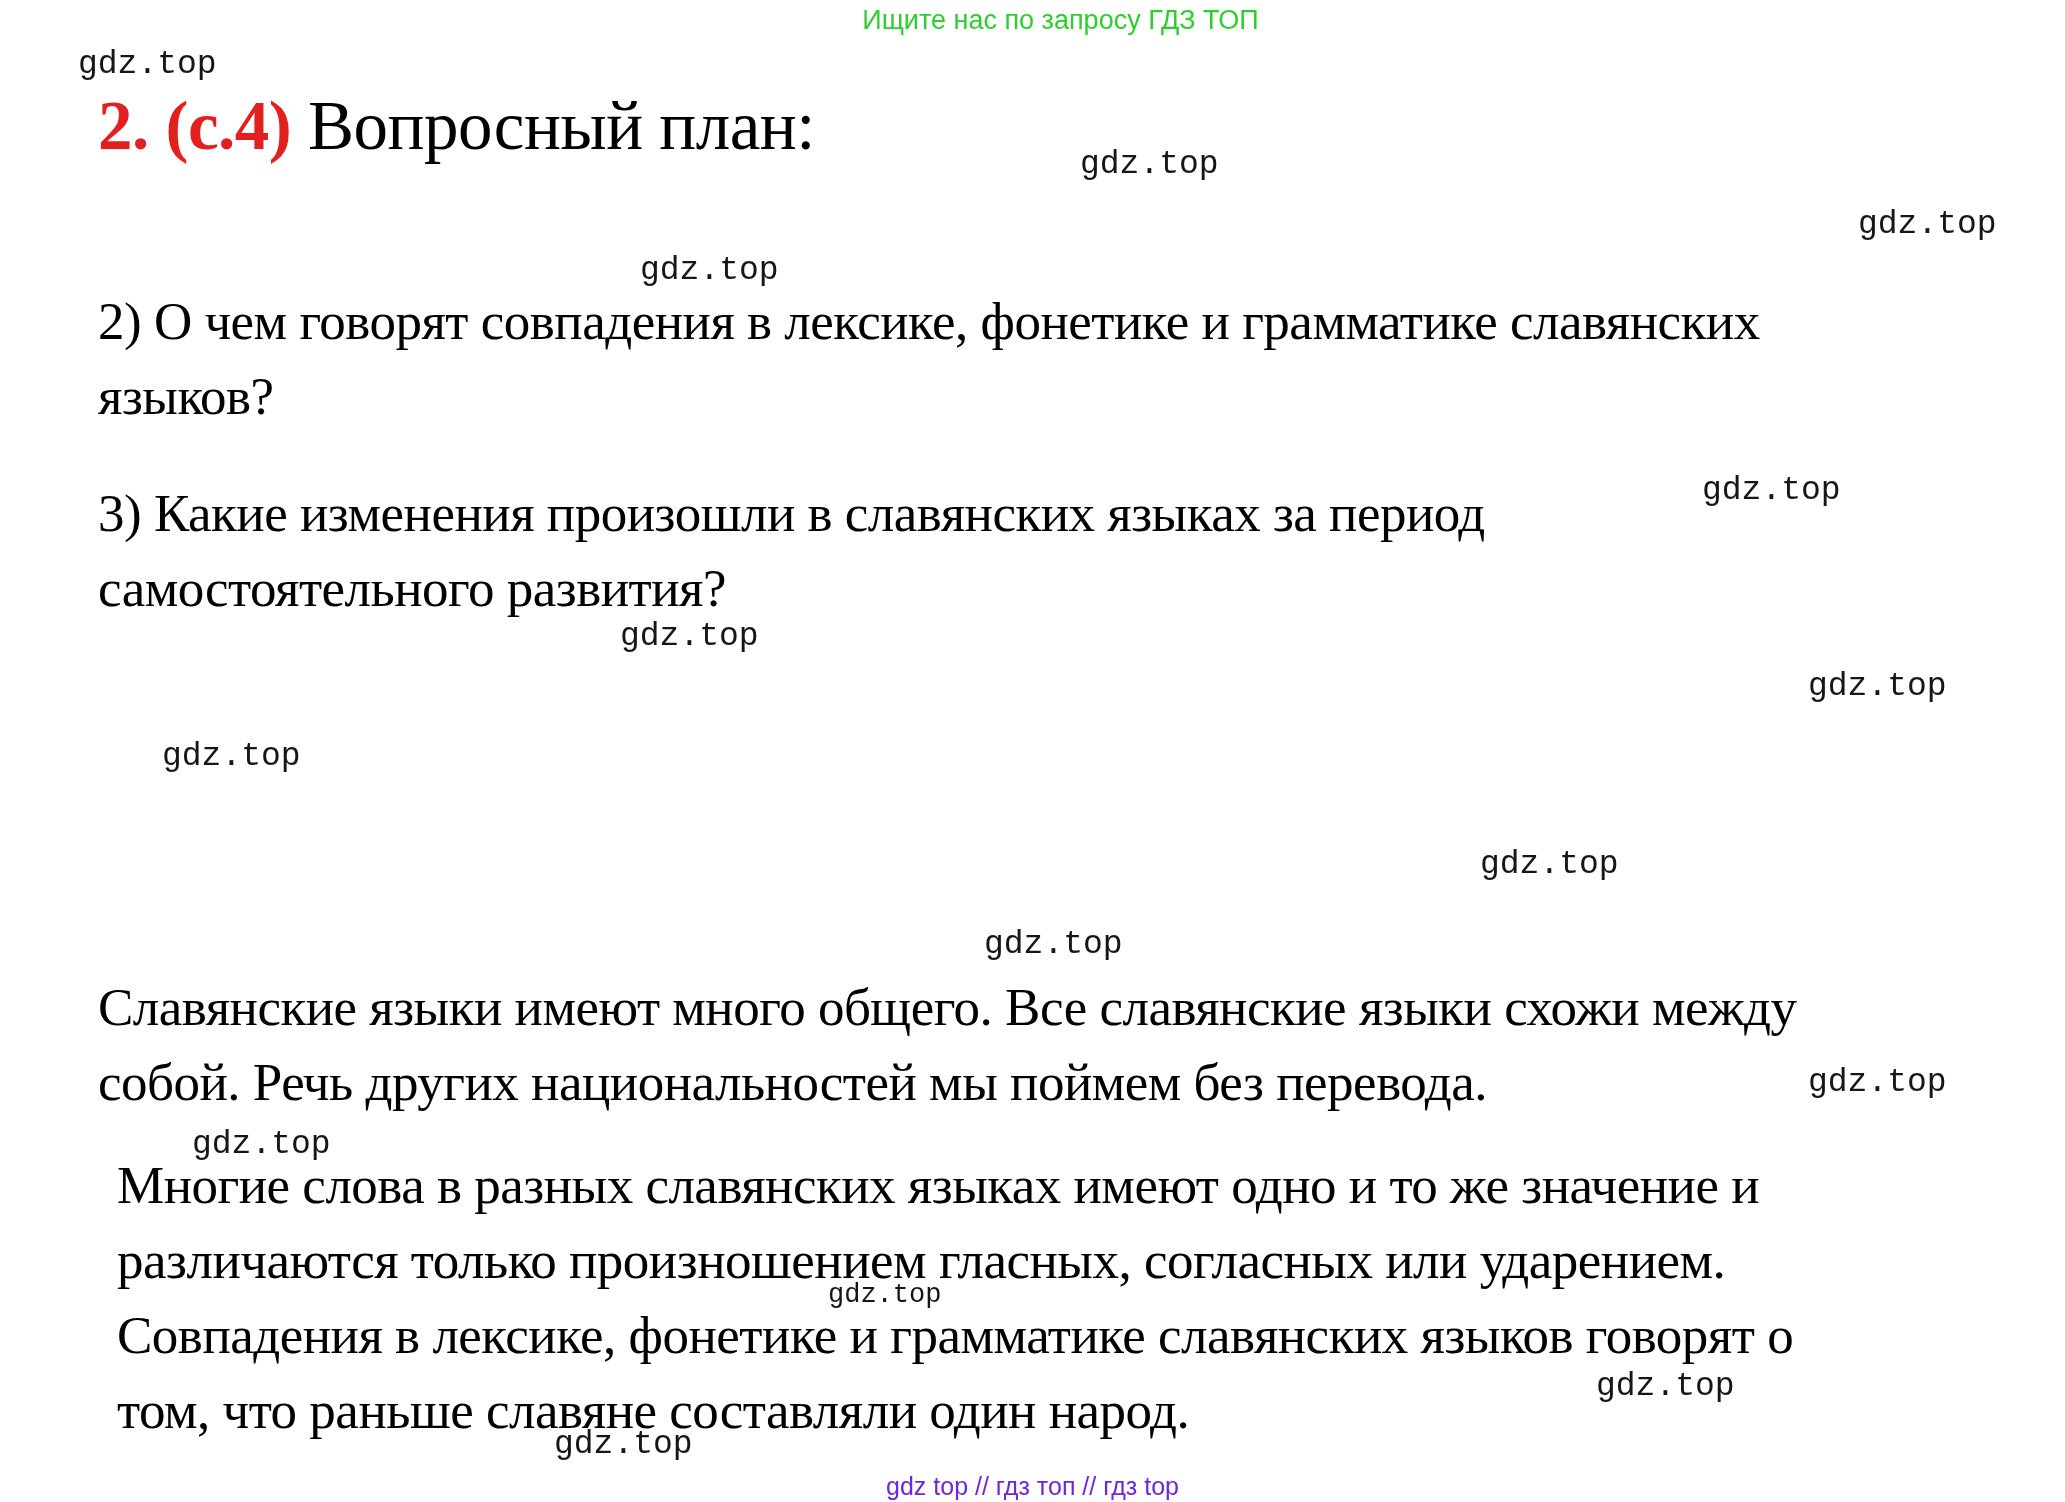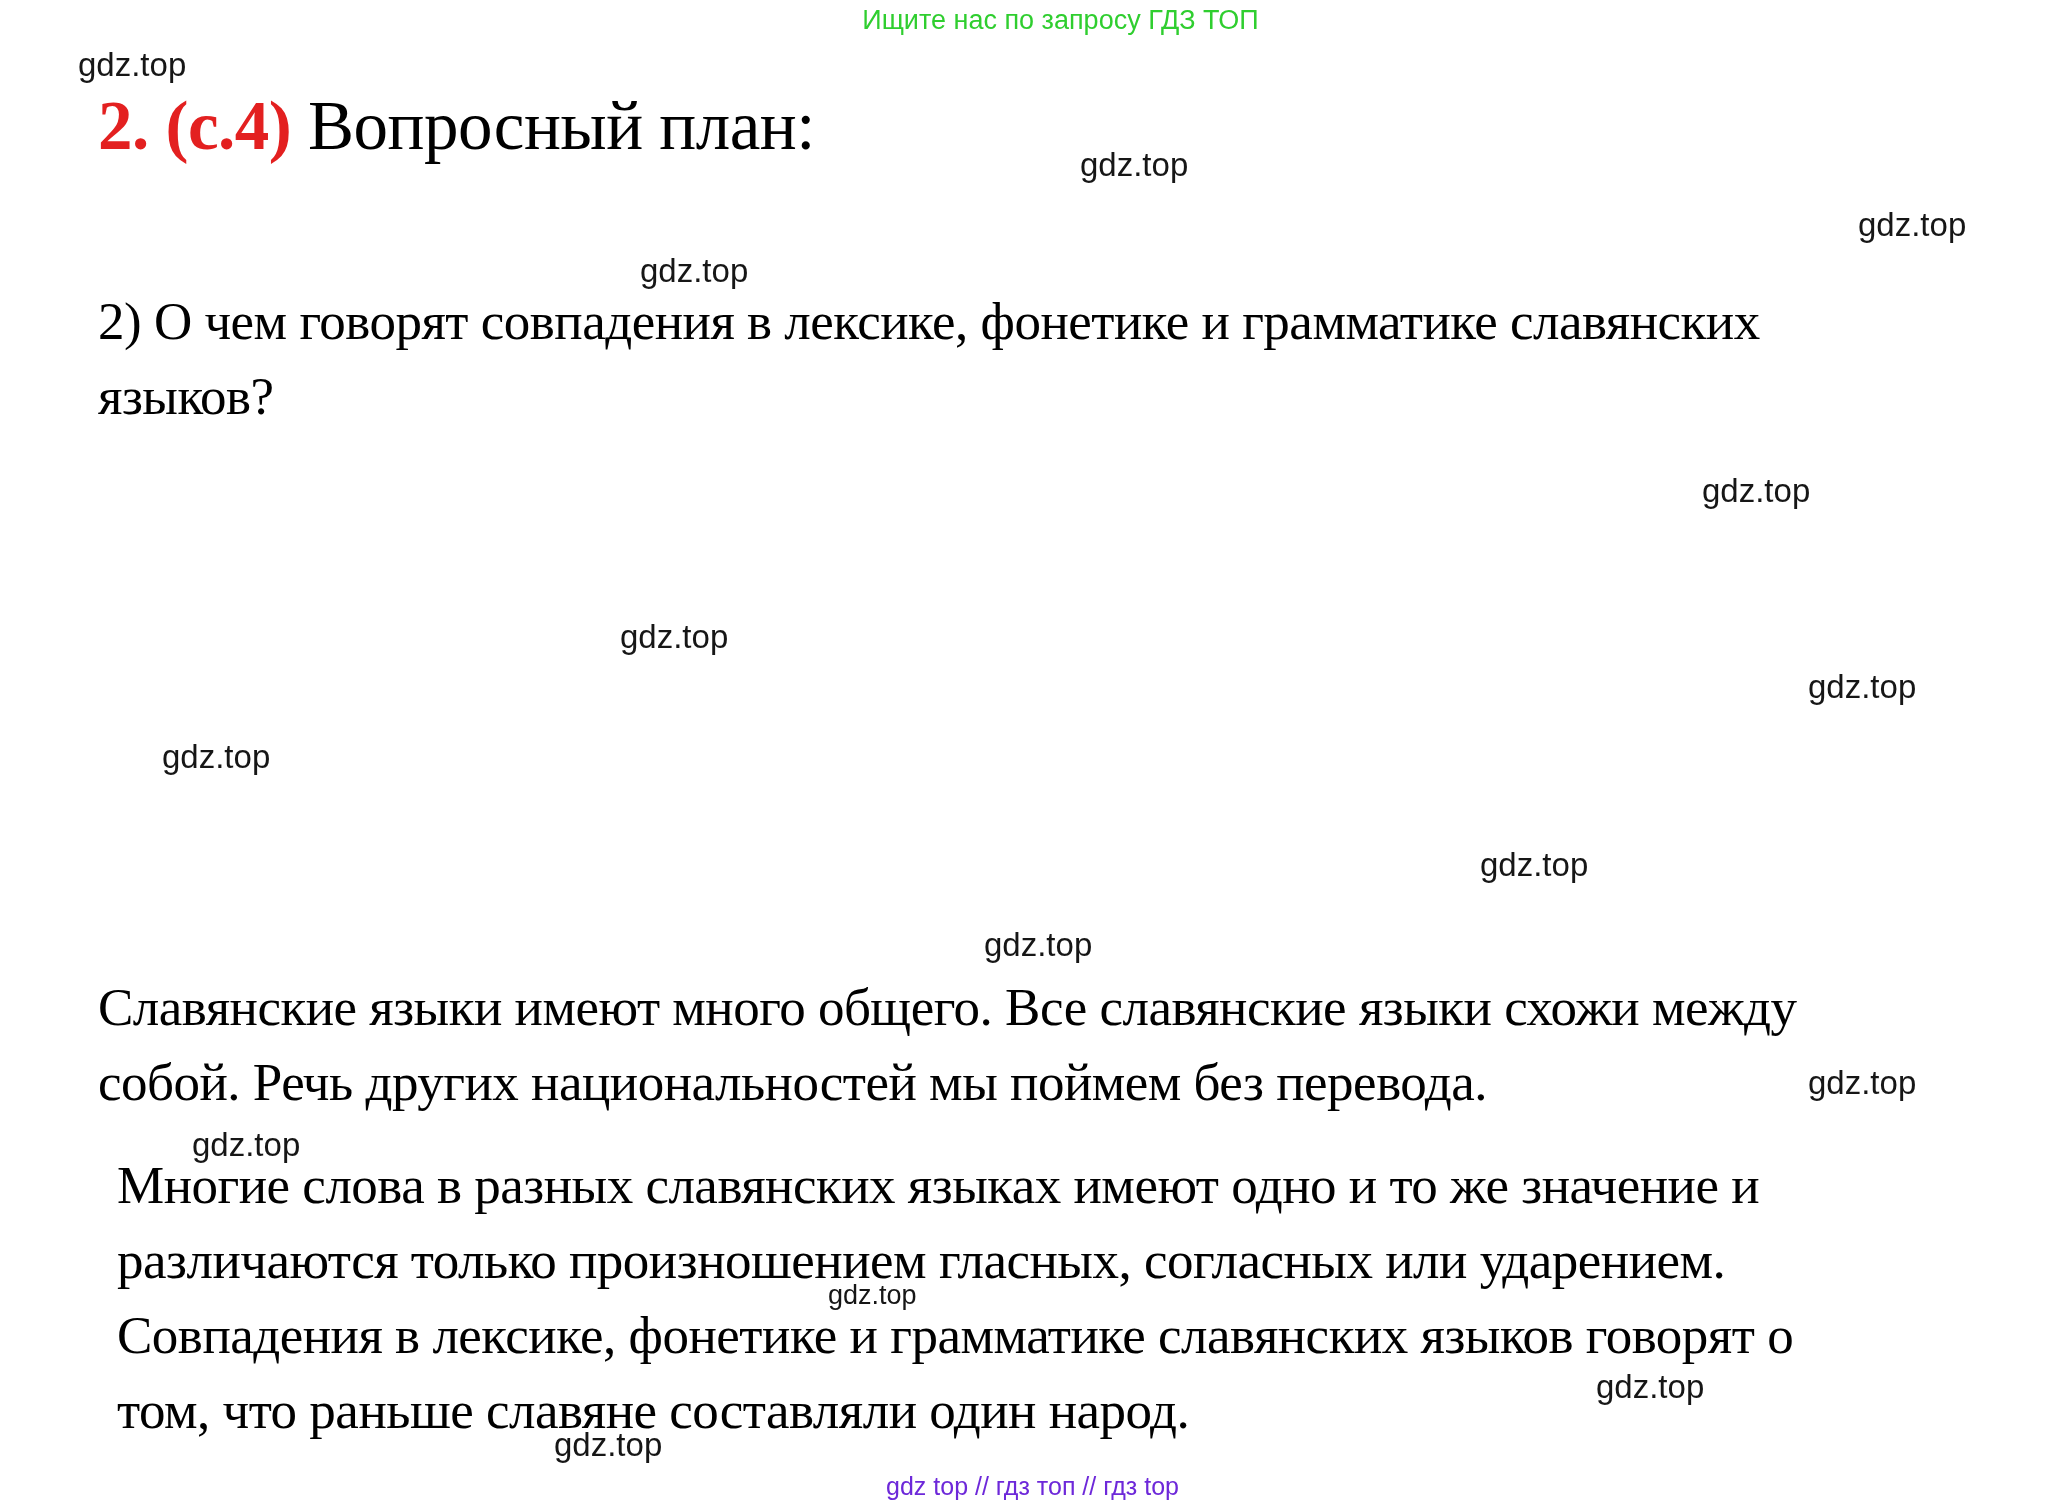--- a/index.html
+++ b/index.html
@@ -17,21 +17,21 @@
     top: 5px; left: 0;
     width: 100%;
     text-align: center;
     font-family: "Liberation Sans", sans-serif;
     font-size: 27px;
     color: #2fce2f;
     margin-left: 28px;
   }
   .wm {
     position: absolute;
-    font-family: Liberation Sans, sans-serif;
+    font-family: Liberation Mono, monospace;
     font-size: 33px;
     color: #161616;
     white-space: nowrap;
     text-align: right;
   }
   .wm.small { font-size: 27px; }
   .txt {
     position: absolute;
     left: 98px;
     width: 1950px;
@@ -83,20 +83,22 @@
   <span class="wm small" style="left:828px; top:1280px;">gdz.top</span>
   <span class="wm" style="left:1596px;top:1368px;">gdz.top</span>
   <span class="wm" style="left:554px; top:1426px;">gdz.top</span>
 
   <div class="txt heading" style="top:89px;">
     <span class="task-number">2. (с.4)</span><span> </span><span>Вопросный план:</span>
   </div>
 
   <div class="txt" style="top:284px;">2) О чем говорят совпадения в лексике, фонетике и грамматике славянских
 языков?</div>
+  <div class="txt" style="top:476px;">3) Какие изменения произошли в славянских языках за период
+самостоятельного развития?</div>
 
 
   <div class="txt" style="top:970px;">Славянские языки имеют много общего. Все славянские языки схожи между
 собой. Речь других национальностей мы поймем без перевода.</div>
   <div class="txt" style="top:1148px;margin-left:19px;">Многие слова в разных славянских языках имеют одно и то же значение и
 различаются только произношением гласных, согласных или ударением.
 Совпадения в лексике, фонетике и грамматике славянских языков говорят о
 том, что раньше славяне составляли один народ.</div>
 
   <div class="footer">gdz top // гдз топ // гдз top</div>

